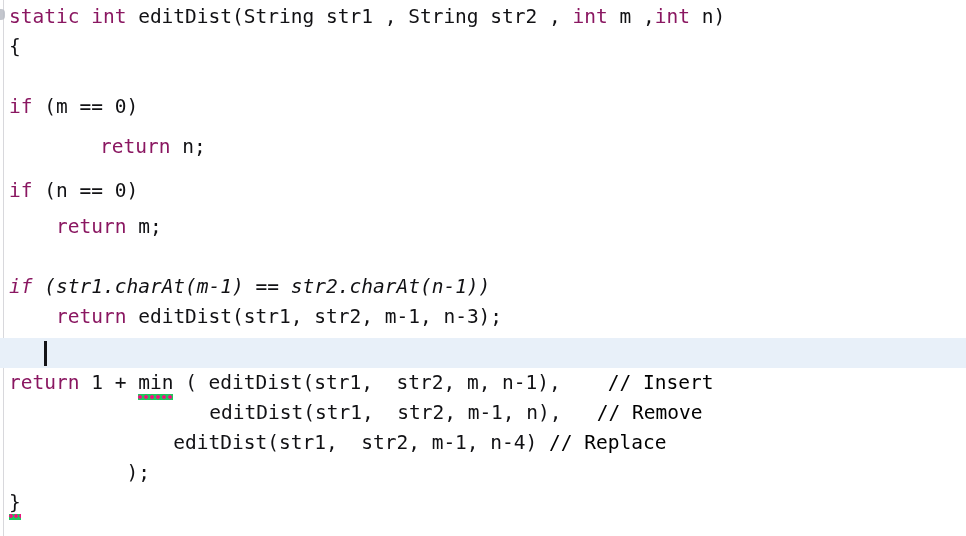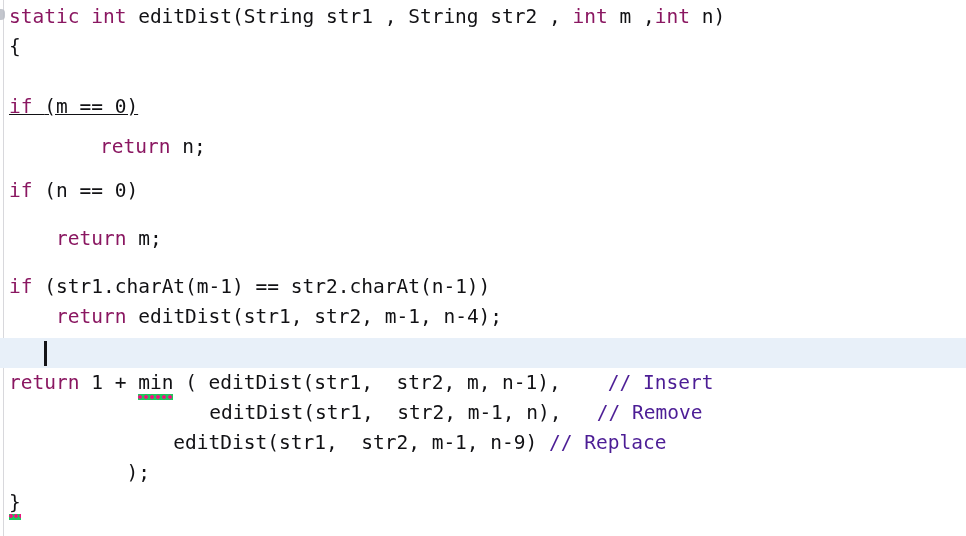--- a/index.html
+++ b/index.html
@@ -66,21 +66,21 @@
   }
   .line .txt {
     display: inline;
     padding-left: 9px;
   }
   .line.cur {
     background: #e8f0f9;
   }
 
   .kw   { color: #8a1761; }
-  .cmt  { color: #4c1d95; }
+  .cmt  { color: #000000; }
   .pln  { color: #111114; }
 
   
   .err {
     position: relative;
     border-bottom: 6px solid #22c55e;
   }
   .err::after {
     content: "";
     position: absolute;
@@ -109,31 +109,31 @@
 
 <div id="editor">
 
   <div id="gutter-rule"></div>
   <div id="fold-marker"></div>
 
   <div id="code-layer">
       <div class="line" style="top: 2px;"><span class="txt"><span class="kw">static int </span><span class="pln">editDist(String str1 , String str2 , </span><span class="kw">int </span><span class="pln">m ,</span><span class="kw">int </span><span class="pln">n)</span></span></div>
       <div class="line" style="top: 32px;"><span class="txt"><span class="pln">{</span></span></div>
       <div class="line" style="top: 62px;"><span class="txt"><span class="pln"></span></span></div>
-      <div class="line" style="top: 92px; text-decoration: underline;"><span class="txt"><span class="kw">if </span><span class="pln">(m == 0)</span></span></div>
+      <div class="line" style="top: 92px;"><span class="txt"><span class="kw">if </span><span class="pln">(m == 0)</span></span></div>
       <div class="line" style="top: 132px; margin-left: 44px;"><span class="txt"><span class="pln">    </span><span class="kw">return </span><span class="pln">n;</span></span></div>
       <div class="line" style="top: 152px;"><span class="txt"><span class="pln"></span></span></div>
       <div class="line" style="top: 176px;"><span class="txt"><span class="kw">if </span><span class="pln">(n == 0)</span></span></div>
-      <div class="line" style="top: 212px; margin-top: 12px;"><span class="txt"><span class="pln">    </span><span class="kw">return </span><span class="pln">m;</span></span></div>
+      <div class="line" style="top: 212px;"><span class="txt"><span class="pln">    </span><span class="kw">return </span><span class="pln">m;</span></span></div>
       <div class="line" style="top: 242px;"><span class="txt"><span class="pln"></span></span></div>
-      <div class="line" style="top: 272px;"><span class="txt"><span class="kw">if </span><span class="pln">(str1.charAt(m-1) == str2.charAt(n-1))</span></span></div>
-      <div class="line" style="top: 302px;"><span class="txt"><span class="pln">    </span><span class="kw">return </span><span class="pln">editDist(str1, str2, m-1, n-4);</span></span></div>
+      <div class="line" style="top: 272px; font-style: italic;"><span class="txt"><span class="kw">if </span><span class="pln">(str1.charAt(m-1) == str2.charAt(n-1))</span></span></div>
+      <div class="line" style="top: 302px;"><span class="txt"><span class="pln">    </span><span class="kw">return </span><span class="pln">editDist(str1, str2, m-1, n-3);</span></span></div>
       <div class="line cur" style="top: 338px;"><span class="txt"><span class="pln"></span></span></div>
       <div class="line" style="top: 368px;"><span class="txt"><span class="kw">return </span><span class="pln">1 + </span><span class="pln err">min</span><span class="pln"> ( editDist(str1,  str2, m, n-1),    </span><span class="cmt">// Insert</span></span></div>
       <div class="line" style="top: 398px; padding-left: 36px;"><span class="txt"><span class="pln">              editDist(str1,  str2, m-1, n),   </span><span class="cmt">// Remove</span></span></div>
-      <div class="line" style="top: 428px;"><span class="txt"><span class="pln">              editDist(str1,  str2, m-1, n-9) </span><span class="cmt">// Replace</span></span></div>
+      <div class="line" style="top: 428px;"><span class="txt"><span class="pln">              editDist(str1,  str2, m-1, n-4) </span><span class="cmt">// Replace</span></span></div>
       <div class="line" style="top: 458px;"><span class="txt"><span class="pln">          );</span></span></div>
       <div class="line" style="top: 488px;"><span class="txt"><span class="pln err err-sm">}</span></span></div>
     </div>
 
   <div id="caret" style="left: 44.19px; top: 341px;"></div>
 
 </div>
 
 </body></html>

